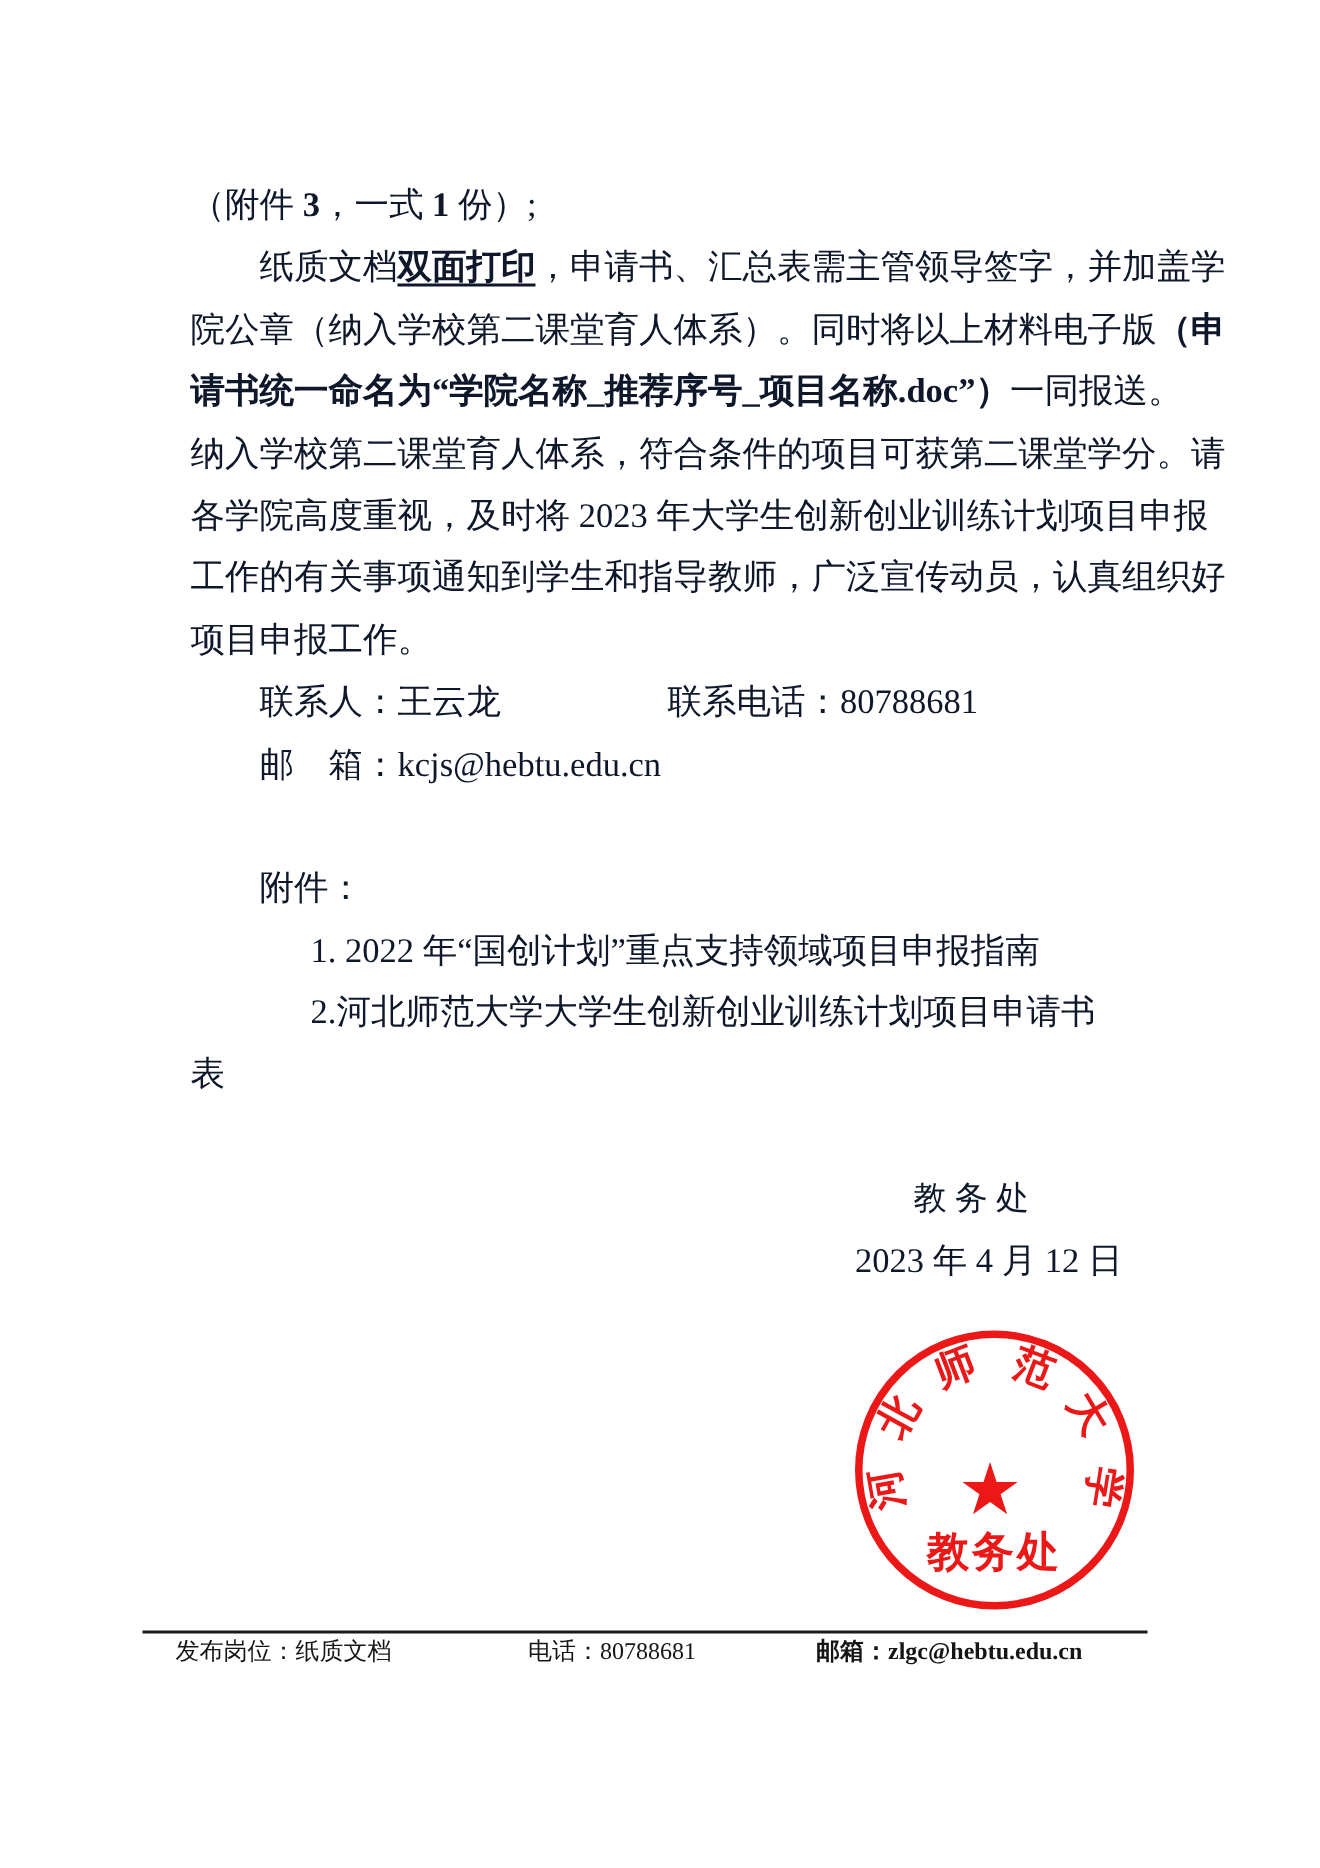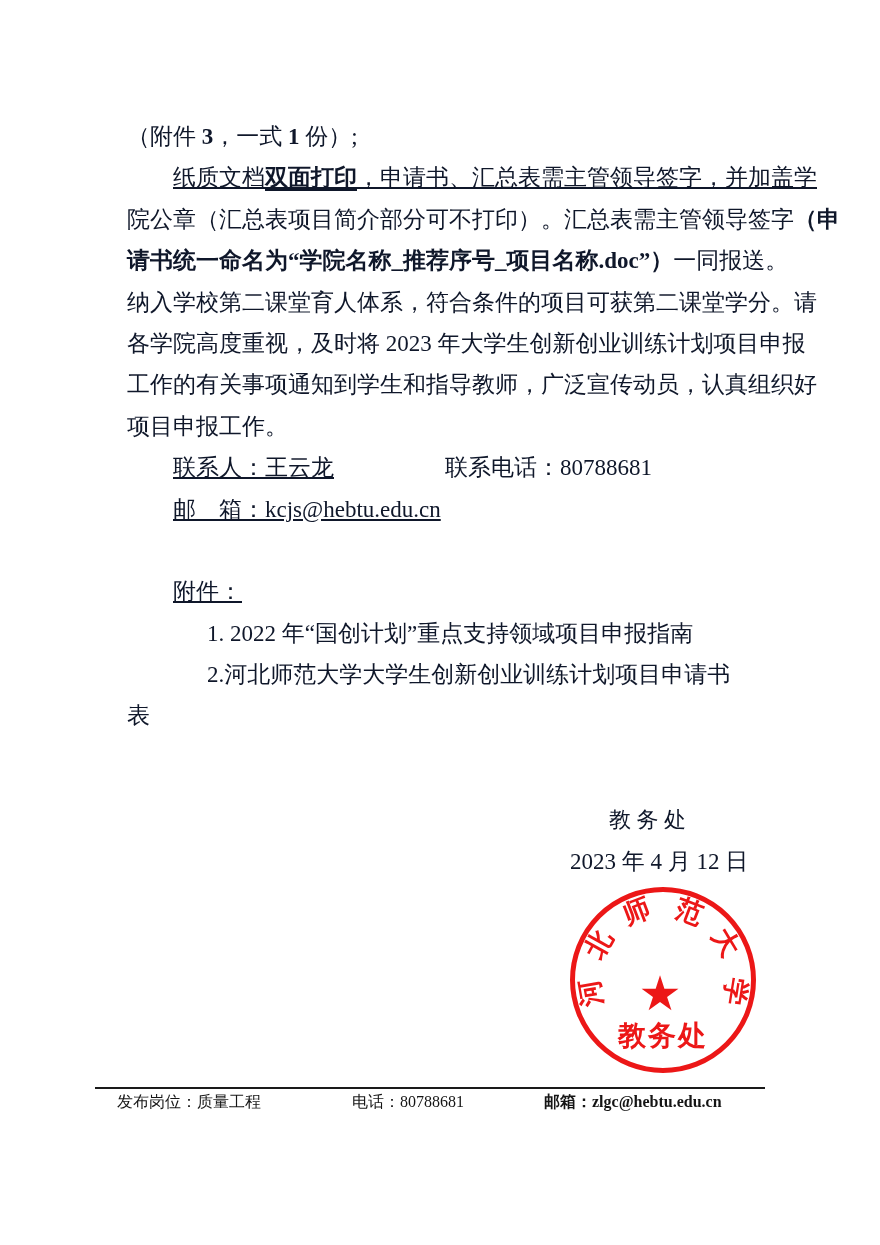--- a/index.html
+++ b/index.html
@@ -10,27 +10,27 @@
   }
   .page{position:absolute;inset:0;background:#ffffff;}
 
   
   .doc-body{
     position:absolute;left:127px;top:116px;width:628px;
     font-size:23px;line-height:41.4px;color:#0f172a;
     z-index:2;
   }
   .line{position:relative;height:41.4px;white-space:nowrap;}
-  .indent{padding-left:46px;text-decoration:underline;}
+  .indent{padding-left:46px;}
   .attach-indent{padding-left:80px;}
   .b{font-weight:bold;}
   .bu{font-weight:bold;text-decoration:underline;text-underline-offset:4px;}
   .blank-line{height:41.4px;}
   .phone-abs{position:absolute;left:318px;top:0;}
-  .signoff-dept{padding-left:482px;font-size:22px;margin-top:21px;}
+  .signoff-dept{padding-left:482px;font-size:22px;}
   .signoff-date{padding-left:443px;}
 
   
   .seal{
     position:absolute;left:570px;top:887px;width:186px;height:186px;
     z-index:1;color:#ec1717;
   }
   .seal-ring{
     position:absolute;inset:0;border:5px solid #ec1717;border-radius:50%;
     box-sizing:border-box;
@@ -81,21 +81,21 @@
     <span class="seal-char" style="--a:99deg">学</span>
     <div class="seal-star">★</div>
     <div class="seal-bottom">教务处</div>
   </div>
 
   <div class="doc-body">
 
     <div class="line"><span>（附件 </span><span class="b">3</span><span>，一式 </span><span class="b">1</span><span> 份）;</span></div>
 
     <div class="line indent"><span>纸质文档</span><span class="bu">双面打印</span><span>，申请书、汇总表需主管领导签字，并加盖学</span></div>
-    <div class="line"><span>院公章（汇总表项目简介部分可不打印）。汇总表需主管领导签字</span><span class="b">（申</span></div>
+    <div class="line"><span>院公章（纳入学校第二课堂育人体系）。同时将以上材料电子版</span><span class="b">（申</span></div>
     <div class="line"><span class="b">请书统一命名为“学院名称_推荐序号_项目名称.doc”）</span><span>一同报送。</span></div>
 
     <div class="line">纳入学校第二课堂育人体系，符合条件的项目可获第二课堂学分。请</div>
     <div class="line">各学院高度重视，及时将 2023 年大学生创新创业训练计划项目申报</div>
     <div class="line">工作的有关事项通知到学生和指导教师，广泛宣传动员，认真组织好</div>
     <div class="line">项目申报工作。</div>
 
     <div class="line indent"><span>联系人：王云龙</span><span class="phone-abs">联系电话：80788681</span></div>
     <div class="line indent"><span>邮　箱：kcjs@hebtu.edu.cn</span></div>
 
@@ -107,18 +107,18 @@
     <div class="line">表</div>
 
     <div class="blank-line"></div>
 
     <div class="line signoff-dept">教 务 处</div>
     <div class="line signoff-date">2023 年 4 月 12 日</div>
   </div>
 
   <div class="footer-rule"></div>
   <div class="footer-text">
-    <span class="footer-pub">发布岗位：质量工程</span>
+    <span class="footer-pub">发布岗位：纸质文档</span>
     <span class="footer-phone">电话：80788681</span>
     <span class="footer-email">邮箱：zlgc@hebtu.edu.cn</span>
   </div>
 
 </div>
 
 </body></html>

